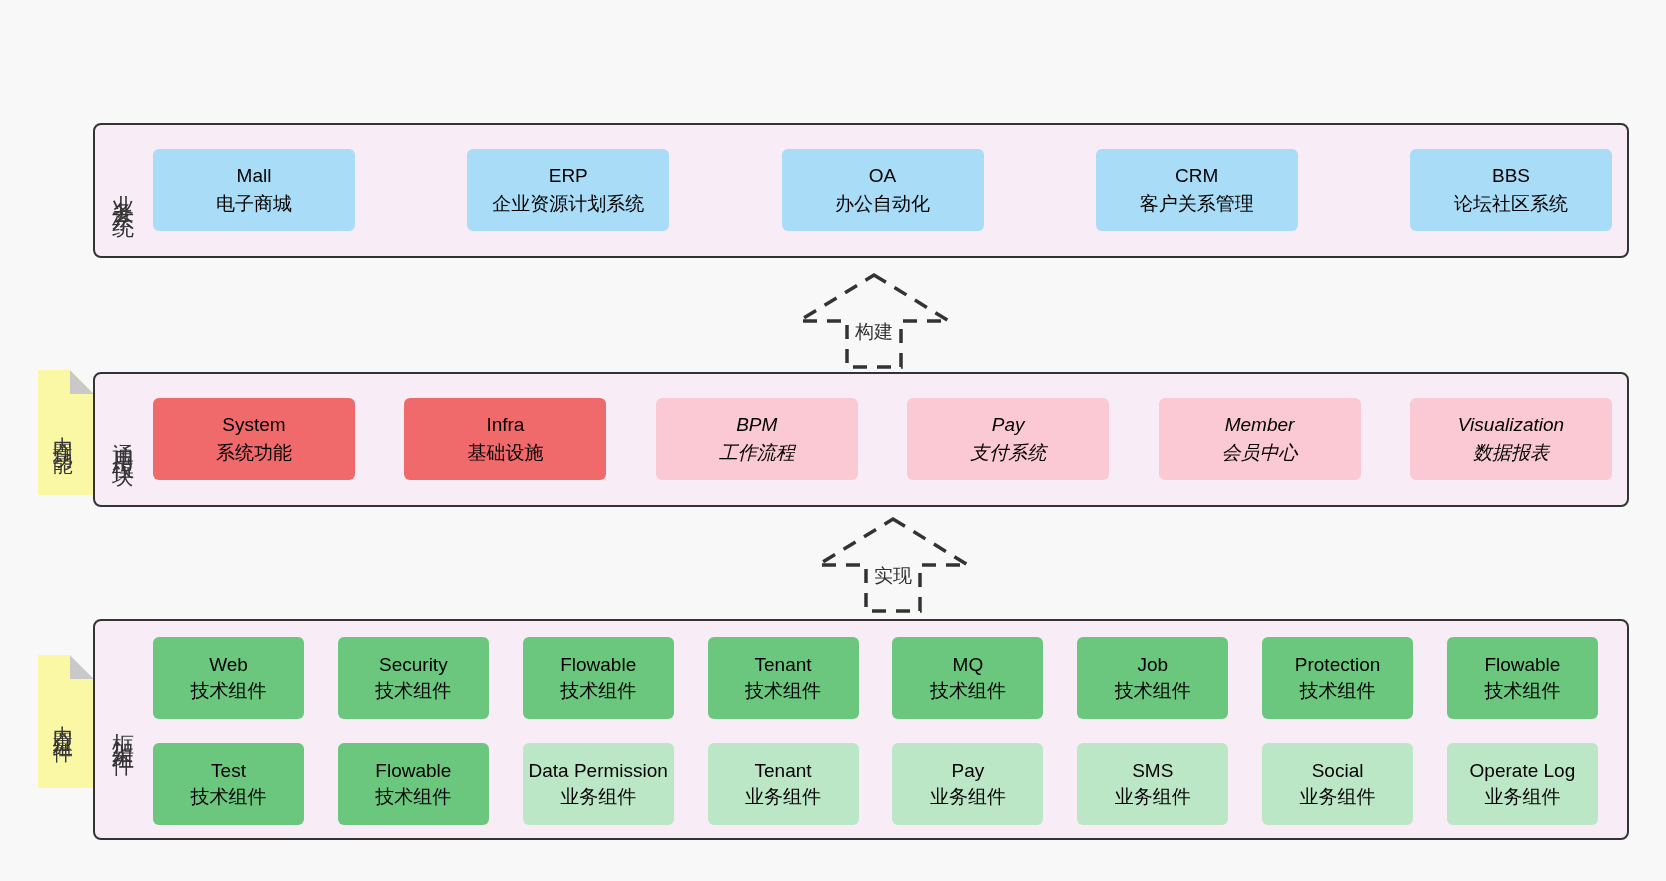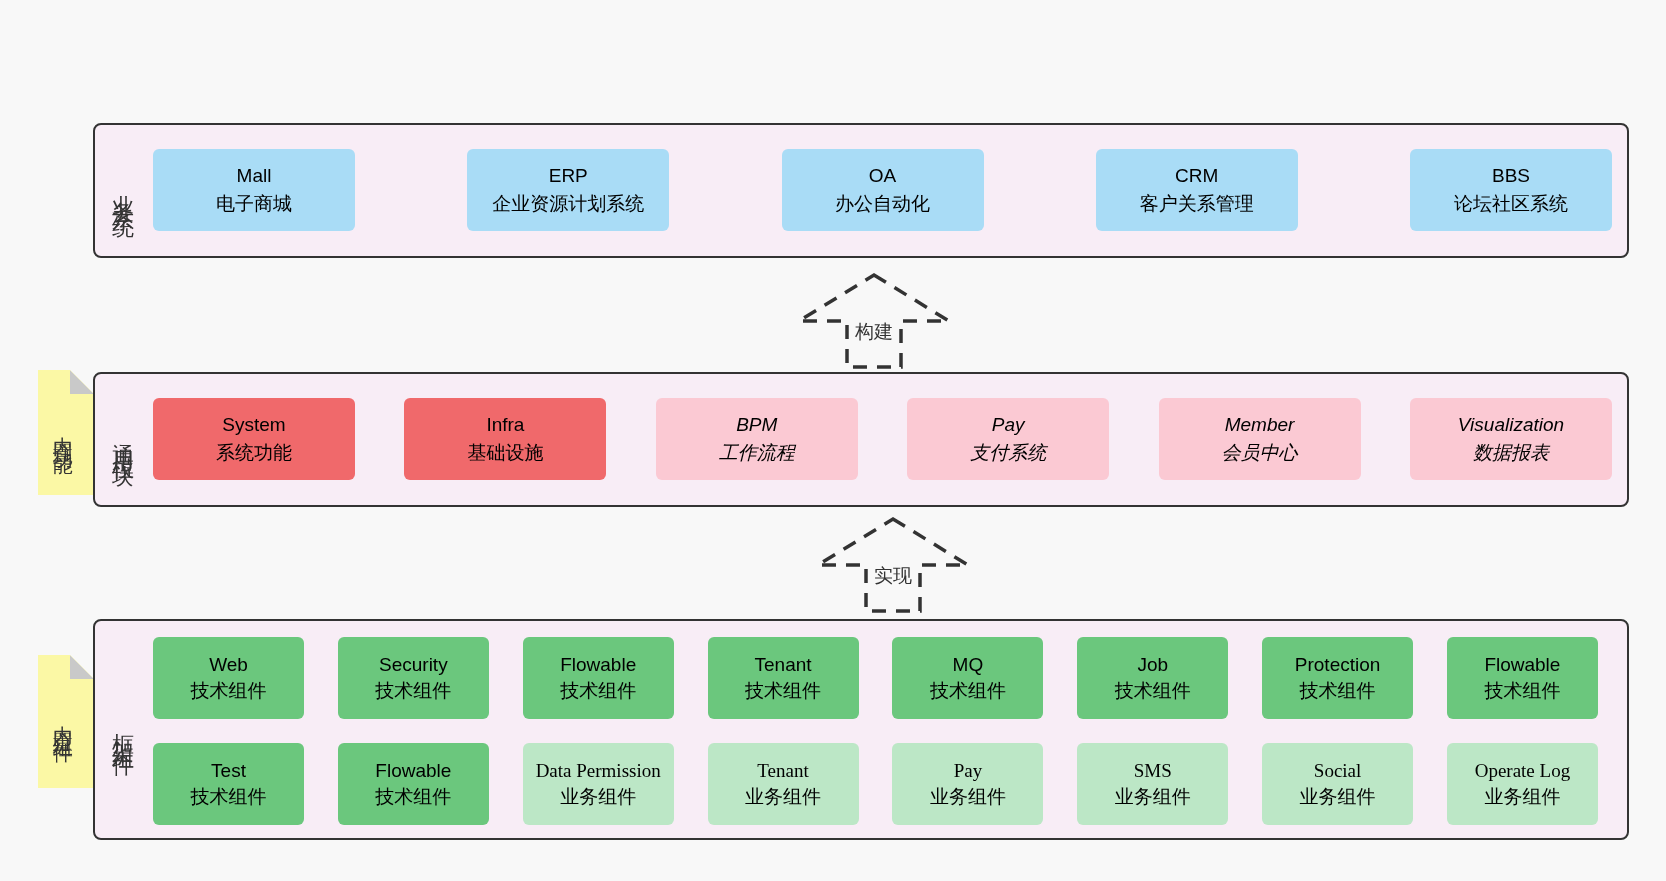--- a/index.html
+++ b/index.html
@@ -44,21 +44,21 @@
     align-items:center; justify-content:center;
     text-align:center;
     color:#000000;
   }
   .bigbox  { width:202px; height:82px; font-size:19px; line-height:28px; }
   .smallbox{ width:151px; height:82px; font-size:19px; line-height:26px; }
   .blue      { background:#a9dcf6; }
   .red       { background:#f0696b;text-align:right; }
   .pink      { background:#fbc9d3;font-style:italic; }
   .green     { background:#6bc77d; }
-  .lightgreen{ background:#bce7c6;font-family:Liberation Serif, serif; }
+  .lightgreen{ background:#bce7c6; }
 
   
   .note {
     position:absolute; left:38px; width:56px;
     background:#fbf8a5; z-index:0;
     clip-path:polygon(0 0, calc(100% - 24px) 0, 100% 24px, 100% 100%, 0 100%);
   }
   .note1 { top:370px; height:125px; }
   .note2 { top:655px; height:133px; }
   .fold {

